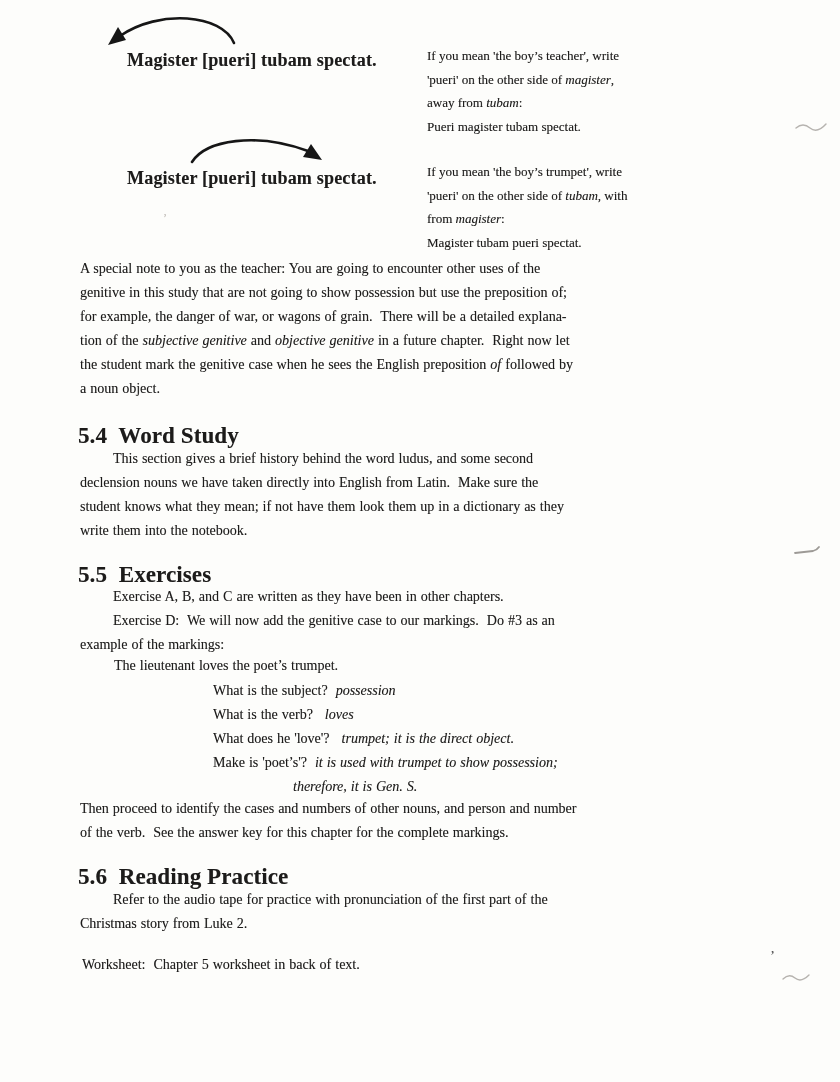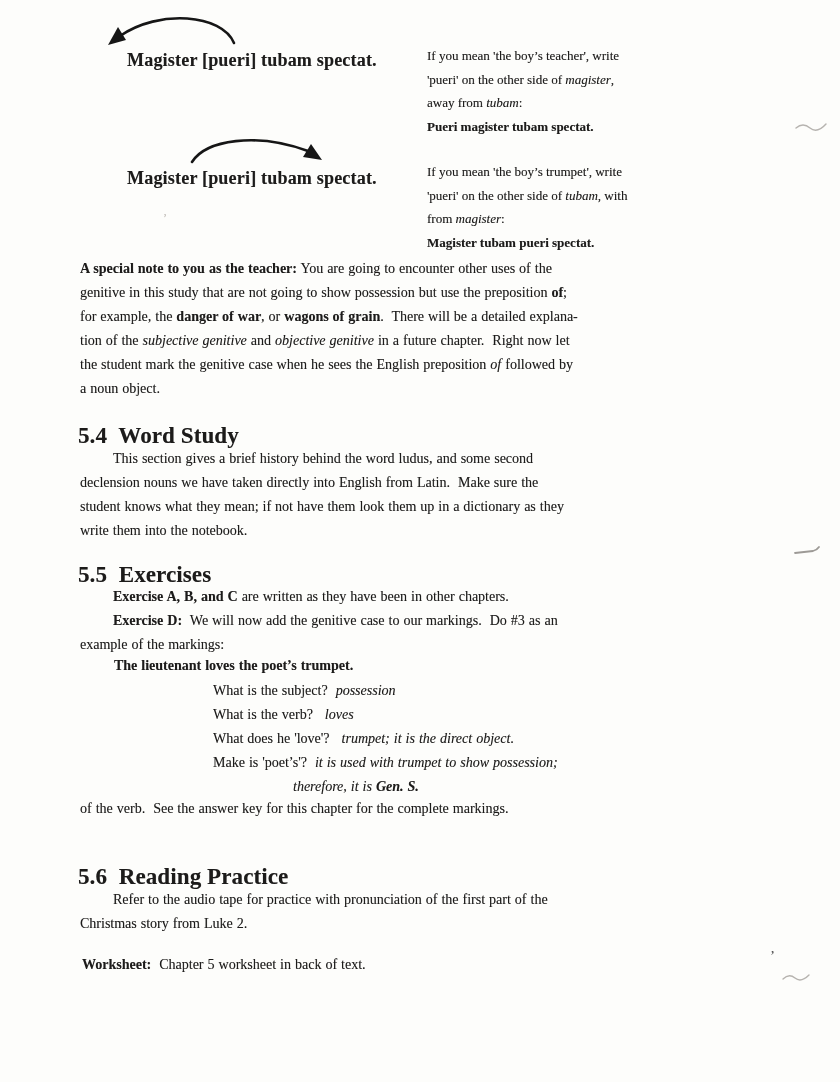--- a/index.html
+++ b/index.html
@@ -7,21 +7,21 @@
     position:relative;
     width:840px;height:1082px;
     background:#fdfdfb;
     overflow:hidden;
     font-family:"Liberation Serif","DejaVu Serif",serif;
     color:#1c1b1a;
     text-shadow:0.25px 0.25px 0 rgba(20,20,20,0.35);
   }
   .abs{position:absolute;}
   .ln{white-space:pre;}
-  .b{font-weight:bold;}
+  .b{font-weight:normal;}
   .i{font-style:italic;}
   .latin{
     font-weight:bold;
     font-size:18px;
     letter-spacing:0.2px;
     white-space:pre;
   }
   .expl{font-size:13px;line-height:23.5px;}
   .block{font-size:14px;line-height:24px;word-spacing:0.5px;}
   .heading{font-weight:bold;font-size:23px;white-space:pre;letter-spacing:0.1px;}
@@ -92,20 +92,21 @@
   </div>
   <div class="abs block ln" style="left:114px;top:654px"><span class="b">The lieutenant loves the poet’s trumpet.</span></div>
   <div class="abs block" style="left:213px;top:679px">
     <div class="ln"><span>What is the subject?  </span><span class="i">possession</span></div>
     <div class="ln"><span>What is the verb?   </span><span class="i">loves</span></div>
     <div class="ln"><span>What does he 'love'?   </span><span class="i">trumpet; it is the direct object</span><span>.</span></div>
     <div class="ln"><span>Make is 'poet’s'?  </span><span class="i">it is used with trumpet to show possession;</span></div>
     <div class="ln ind2"><span class="i">therefore, it is </span><span class="b i">Gen. S.</span></div>
   </div>
   <div class="abs block" style="left:80px;top:797px">
+    <div class="ln"><span>Then proceed to identify the cases and numbers of other nouns, and person and number</span></div>
     <div class="ln"><span>of the verb.  See the answer key for this chapter for the complete markings.</span></div>
   </div>
 
   <div class="abs heading" style="left:78px;top:864px">5.6  Reading Practice</div>
   <div class="abs block" style="left:80px;top:888px">
     <div class="ln ind"><span>Refer to the audio tape for practice with pronunciation of the first part of the</span></div>
     <div class="ln"><span>Christmas story from Luke 2.</span></div>
   </div>
 
   <div class="abs block ln" style="left:82px;top:953px"><span class="b">Worksheet:</span><span>  Chapter 5 worksheet in back of text.</span></div>

